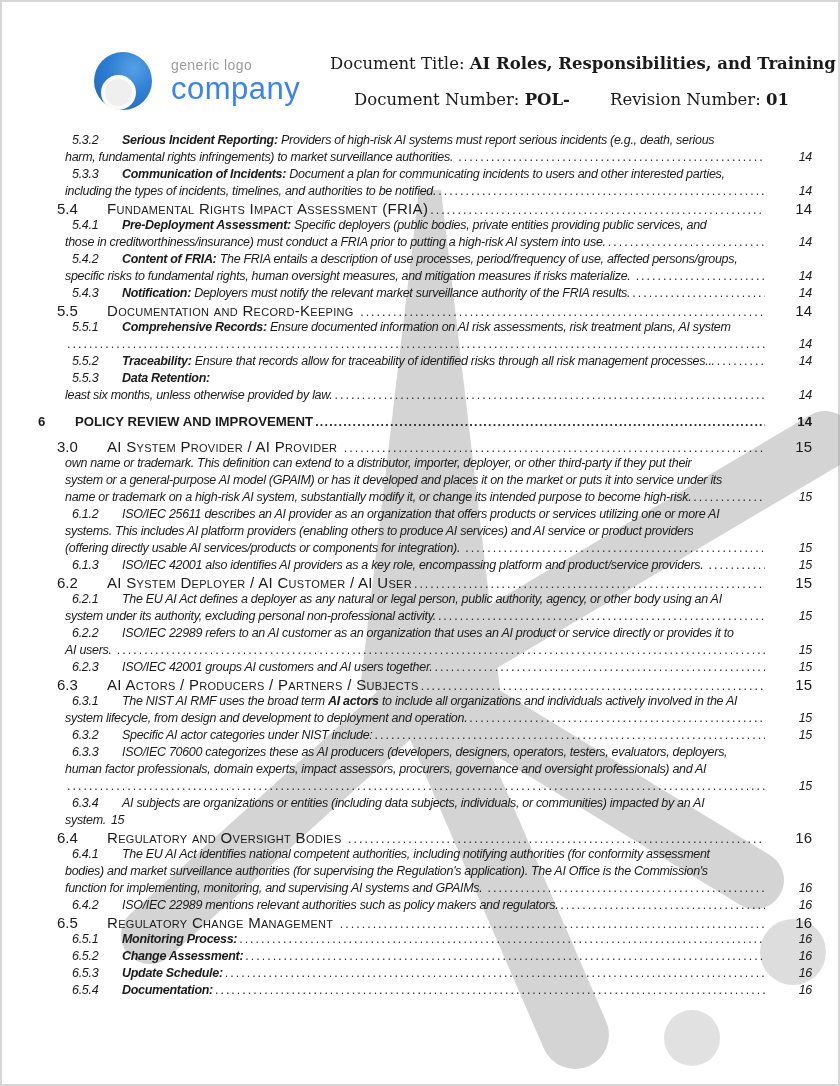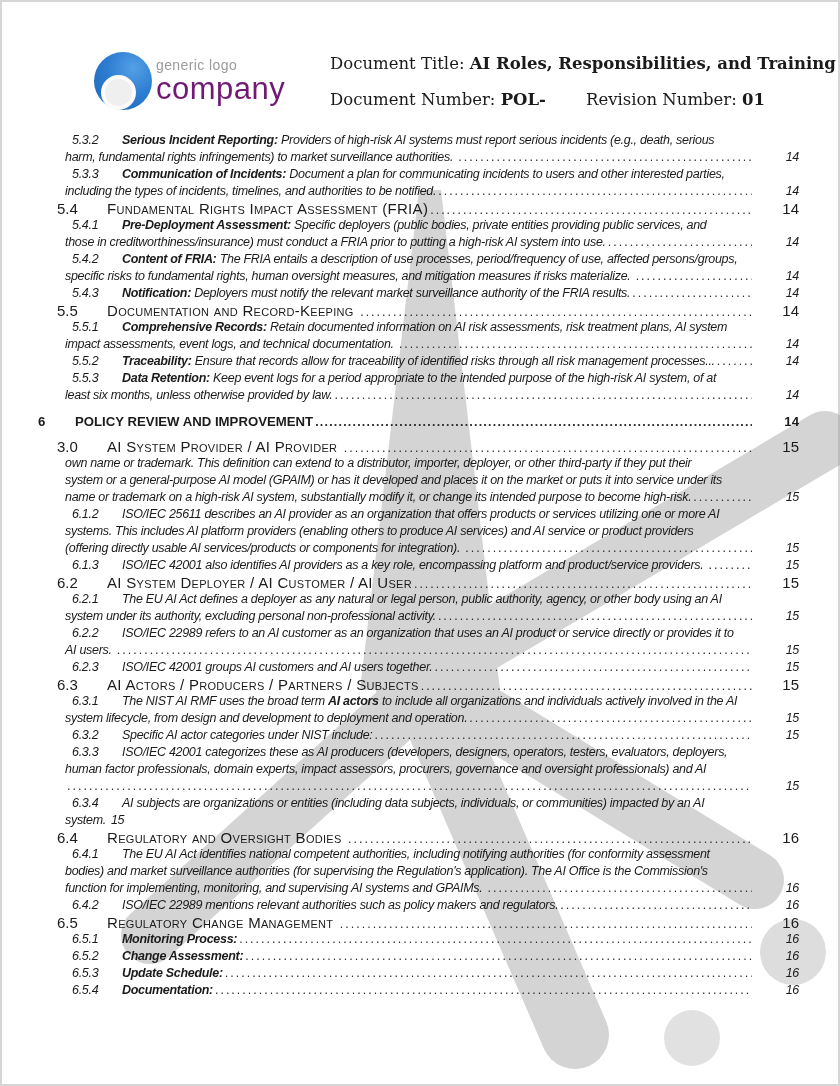--- a/index.html
+++ b/index.html
@@ -18,35 +18,35 @@
   .logo{position:absolute;left:94px;top:52px;display:flex;align-items:flex-start;}
   .logo-mark{position:relative;width:58px;height:58px;}
   .logo-mark .c1{
     position:absolute;inset:0;border-radius:50%;
     background:radial-gradient(circle at 68% 28%,#55a0e6 0%,#2d7dd2 45%,#1d66b4 100%);
   }
   .logo-mark .c2{
     position:absolute;left:7px;top:23px;width:27px;height:27px;border-radius:50%;
     background:#efefef;border:4px solid #fbfbfb;
   }
-  .logo-text{margin-left:4px;margin-top:6px;line-height:1;}
+  .logo-text{margin-left:19px;margin-top:6px;line-height:1;}
   .lt1{font-size:14px;color:#9b9b9b;letter-spacing:.4px;}
-  .lt2{font-size:31px;color:#701a75;letter-spacing:.5px;margin-top:1px;}
+  .lt2{font-size:31px;color:#3b82f6;letter-spacing:.5px;margin-top:1px;}
   .title-block{
     position:absolute;left:330px;top:54px;width:484px;
     font-family:"DejaVu Serif",serif;font-size:16.5px;
   }
   .trow{white-space:nowrap;}
-  .trow2{position:relative;margin-top:17px;}
+  .trow2{position:relative;margin-top:17px;margin-left:24px;}
   .tvalue{font-weight:bold;}
   .revwrap{position:absolute;left:256px;top:0;}
   
   .toc{
     position:absolute;left:0;top:132px;width:840px;z-index:1;
-    padding:0 41px 0 38px;box-sizing:border-box;
+    padding:0 28px 0 38px;box-sizing:border-box;
   }
   .line{
     display:flex;align-items:baseline;height:17px;line-height:17px;
     overflow:hidden;white-space:nowrap;
   }
   .seg{white-space:pre;}
   .num{flex:none;white-space:pre;}
   .dots{flex:1 1 0;overflow:hidden;margin:0 3px 0 2px;min-width:6px;}
   .dots::after{
     content:"..................................................................................................................................................................................................";
@@ -184,42 +184,40 @@
           <span class="num">5.5</span>
           <span class="seg">Documentation and Record-Keeping </span>
           <span class="dots"></span>
           <span class="page-num">14</span>
         </div>
       </div>
       <div class="entry e3">
         <div class="line l-first">
           <span class="num">5.5.1</span>
           <span class="seg b">Comprehensive Records:</span>
-          <span class="seg"> Retain documented information on AI risk assessments, risk treatment plans, AI system</span>
-        </div>
-        <div class="line l-cont">
-          <span class="seg">impact assessments, event logs, and technical documentation. </span>
+          <span class="seg"> Ensure documented information on AI risk assessments, risk treatment plans, AI system</span>
+        </div>
+        <div class="line l-cont">
           <span class="dots"></span>
           <span class="page-num">14</span>
         </div>
       </div>
       <div class="entry e3">
         <div class="line l-first">
           <span class="num">5.5.2</span>
           <span class="seg b">Traceability:</span>
           <span class="seg"> Ensure that records allow for traceability of identified risks through all risk management processes...</span>
           <span class="dots"></span>
           <span class="page-num">14</span>
         </div>
       </div>
       <div class="entry e3">
         <div class="line l-first">
           <span class="num">5.5.3</span>
           <span class="seg b">Data Retention:</span>
-          <span class="seg"> Keep event logs for a period appropriate to the intended purpose of the high-risk AI system, of at</span>
         </div>
         <div class="line l-cont">
           <span class="seg">least six months, unless otherwise provided by law.</span>
           <span class="dots"></span>
           <span class="page-num">14</span>
         </div>
       </div>
       <div class="entry e1">
         <div class="line l-first">
           <span class="num">6</span>
@@ -334,21 +332,21 @@
         <div class="line l-first">
           <span class="num">6.3.2</span>
           <span class="seg">Specific AI actor categories under NIST include:</span>
           <span class="dots"></span>
           <span class="page-num">15</span>
         </div>
       </div>
       <div class="entry e3">
         <div class="line l-first">
           <span class="num">6.3.3</span>
-          <span class="seg">ISO/IEC 42001 categorizes these as AI producers (developers, designers, operators, testers, evaluators, deployers,</span>
+          <span class="seg">ISO/IEC 70600 categorizes these as AI producers (developers, designers, operators, testers, evaluators, deployers,</span>
         </div>
         <div class="line l-cont">
           <span class="seg">human factor professionals, domain experts, impact assessors, procurers, governance and oversight professionals) and AI</span>
         </div>
         <div class="line l-cont">
           <span class="dots"></span>
           <span class="page-num">15</span>
         </div>
       </div>
       <div class="entry e3">

